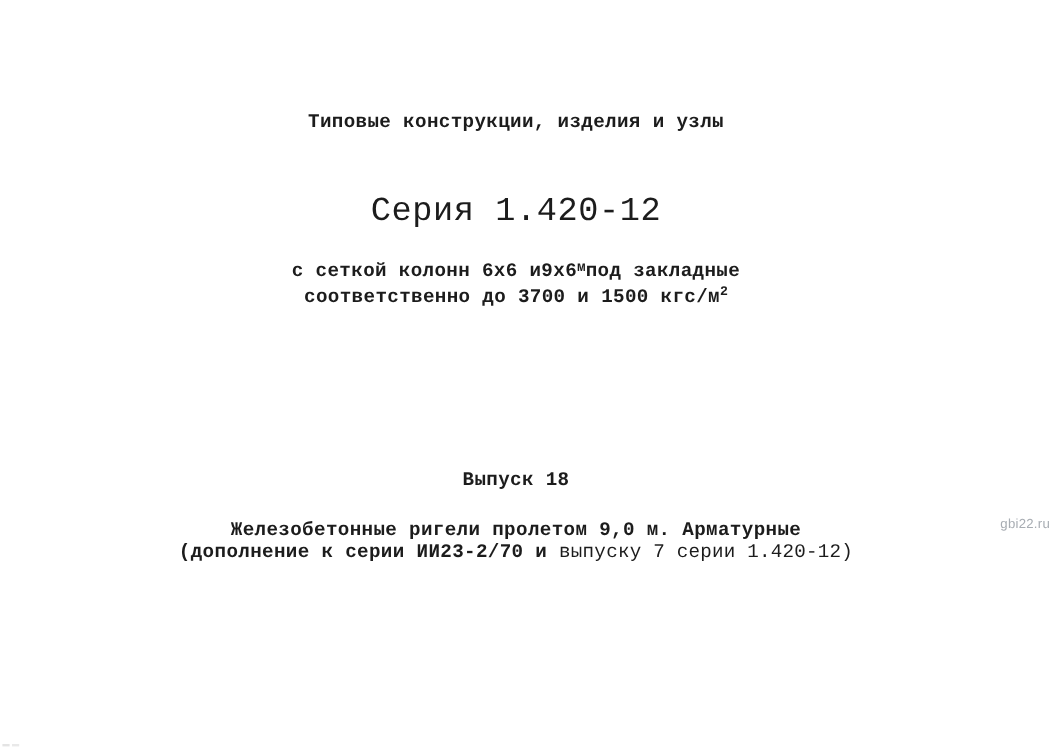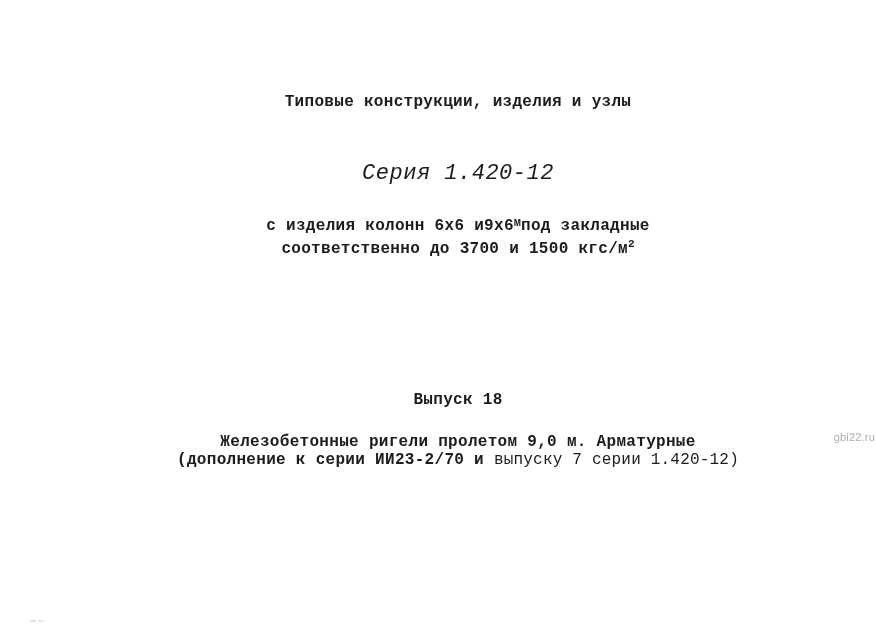--- a/index.html
+++ b/index.html
@@ -11,44 +11,42 @@
     height: 629px;
     background: #ffffff;
     position: relative;
     overflow: hidden;
     font-family: "Liberation Mono", "DejaVu Sans Mono", monospace;
     color: #1c1c1c;
   }
   .page {
     position: absolute;
     inset: 0;
-    margin-left: 28px;
   }
   .line {
     position: absolute;
     left: 0;
     width: 860px;
     text-align: center;
     white-space: nowrap;
   }
   .tw-bold {
     font-weight: 700;
     font-size: 16px;
     letter-spacing: 0.3px;
   }
   .header-line {
     top: 93px;
   }
   .series-title {
     top: 161px;
-    font-size: 22px;
+    font-size: 28px;
     font-weight: 400;
     letter-spacing: 0.5px;
     margin: 0;
-    font-style: italic;
   }
   .description-block {
     position: absolute;
     top: 215px;
     left: 0;
     width: 860px;
     text-align: center;
     line-height: 17.5px;
   }
   .subject-block {
@@ -102,21 +100,21 @@
 </head>
 <body>
 
 <div class="page">
 
   <div class="line tw-bold header-line">Типовые конструкции, изделия и узлы</div>
 
   <h1 class="line series-title">Серия 1.420-12</h1>
 
   <div class="description-block tw-bold">
-    <div><span>с изделия колонн 6х6 и9х6</span><span class="sup-m">м</span><span>под закладные</span></div>
+    <div><span>с сеткой колонн 6х6 и9х6</span><span class="sup-m">м</span><span>под закладные</span></div>
     <div><span>соответственно до 3700 и 1500 кгс/м</span><span class="sup-2">2</span></div>
   </div>
 
   <div class="line tw-bold issue-line">Выпуск 18</div>
 
   <div class="subject-block tw-bold">
     <div>Железобетонные ригели пролетом 9,0 м. Арматурные</div>
     <div><span>(дополнение к серии ИИ23-2/70 и </span><span class="added-text">выпуску 7 серии 1.420-12)</span></div>
   </div>
 

